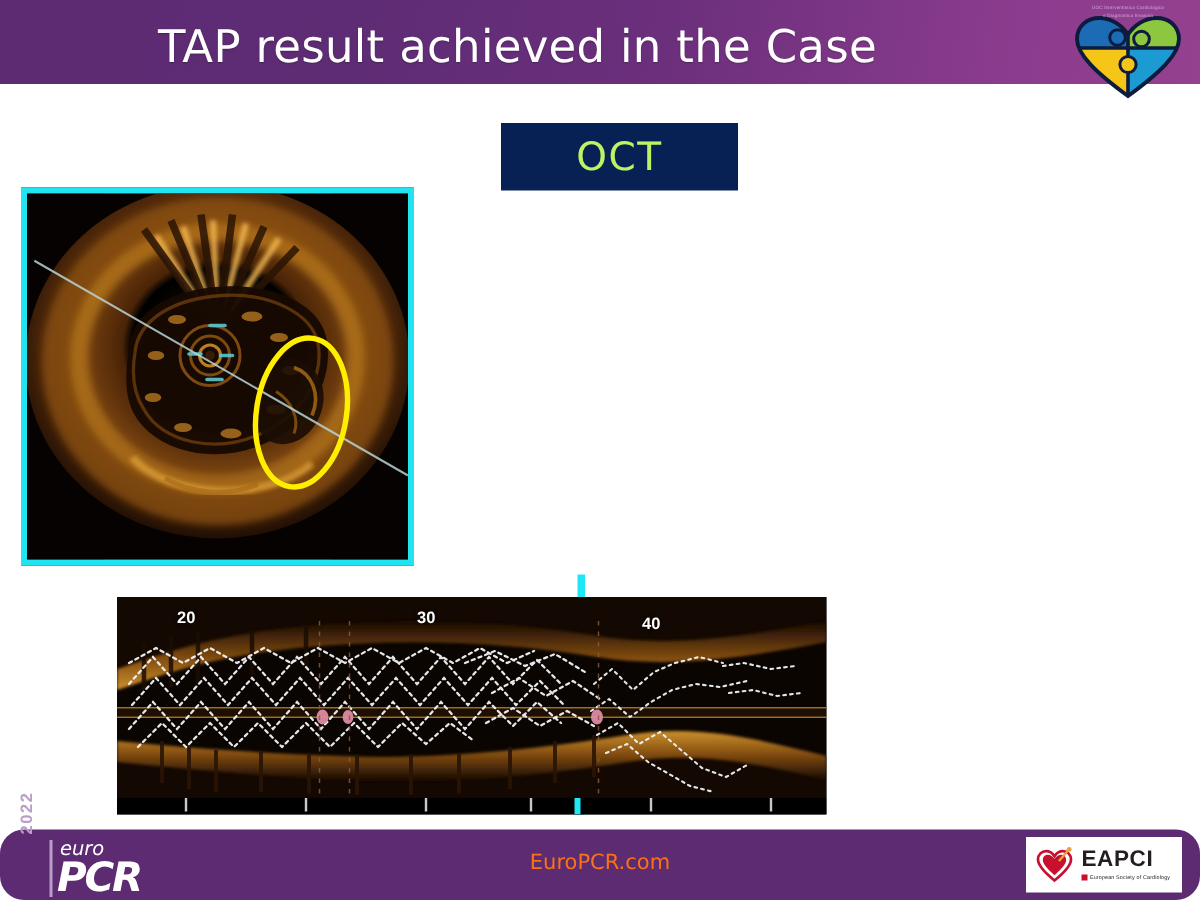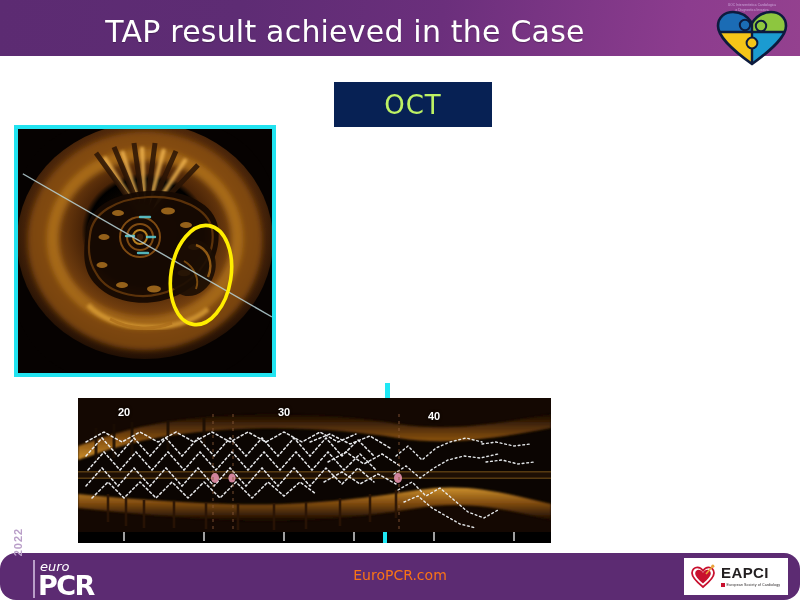--- a/index.html
+++ b/index.html
@@ -83,20 +83,21 @@
     position:absolute; left:23px; top:3px; width:2px; height:38px; background:#b99ec8;
   }
   #euro-pcr-logo .euro {
     position:absolute; left:30px; top:2px; color:#ffffff; font-size:13px;
     font-style:italic; font-family:"DejaVu Sans", sans-serif;
   }
   #euro-pcr-logo .pcr {
     position:absolute; left:28px; top:13px; color:#ffffff; font-size:27px;
     font-weight:bold; letter-spacing:-1.5px;
     font-family:"DejaVu Sans", sans-serif;
+    font-style:italic;
   }
   #footer-site {
     position:absolute; left:0; top:14px; width:800px; text-align:center;
     color:#f97316; font-size:14px;
     font-family:"DejaVu Sans", sans-serif;
   }
   #eapci-logo {
     position:absolute; right:12px; top:5px; width:104px; height:37px;
     background:#ffffff; display:flex; align-items:center; padding-left:6px;
   }

